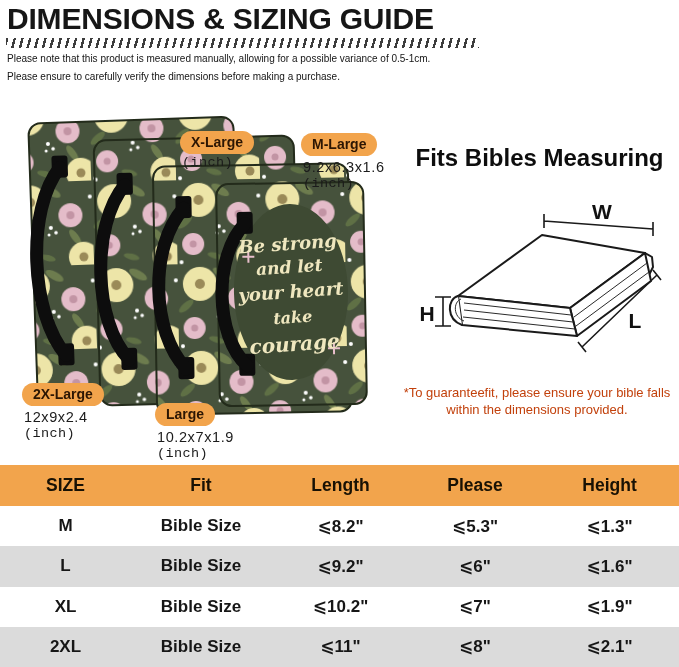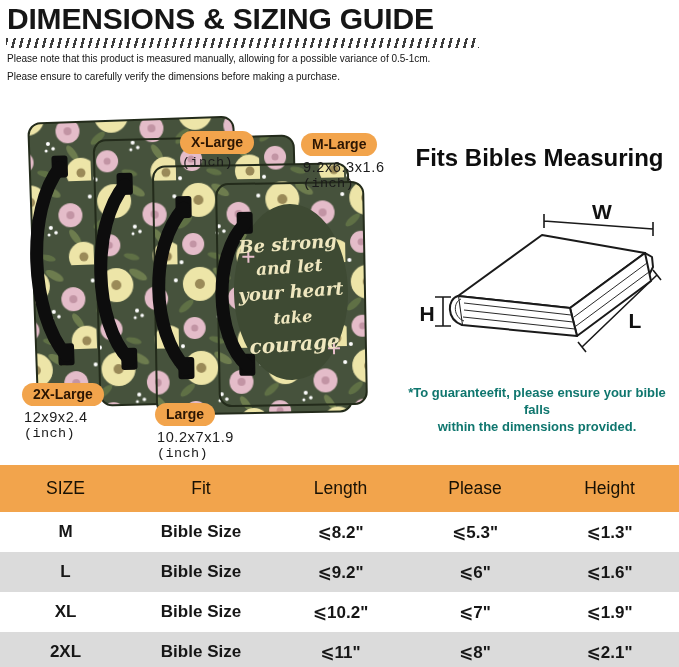--- a/index.html
+++ b/index.html
@@ -51,31 +51,31 @@
     font-size:24px; font-weight:700; color:#0d0d0d; white-space:nowrap;
   }
   .book-svg { position:absolute; left:420px; top:193px; width:259px; height:167px; }
   .book-line { fill:none; stroke:#1a1a1a; stroke-width:2; stroke-linejoin:round; stroke-linecap:round; }
   .book-face { fill:#ffffff; stroke:#1a1a1a; stroke-width:2; stroke-linejoin:round; }
   .page-line { fill:none; stroke:#2a2a2a; stroke-width:1; }
   .dim-line  { fill:none; stroke:#1a1a1a; stroke-width:1.6; }
   .dim-label { font-family:"Liberation Sans","DejaVu Sans",sans-serif; font-weight:700; font-size:21px; fill:#111; }
   .fit-footnote {
     position:absolute; left:395px; top:384px; width:284px; text-align:center;
-    font-size:13px; line-height:17px; color:#0f766e;font-weight:bold;
+    font-size:13px; line-height:17px; color:#c2410c;
   }
 
   
   .size-table {
     position:absolute; left:0; top:465px; width:679px; height:202px;
     border-collapse:collapse; table-layout:fixed; text-align:center;
   }
   .size-table th {
-    background:var(--accent-orange); height:47px; font-size:17.5px;
-    font-weight:400; color:#181104;
+    background:var(--accent-orange); height:41px; font-size:17.5px;
+    font-weight:700; color:#181104;
   }
   .size-table td { height:40px; font-size:17px; font-weight:700; color:#161616; }
   .size-table tbody tr:nth-child(even) td { background:var(--row-gray); }
 </style>
 </head>
 <body>
 
 <div class="canvas">
 
   <h1 class="page-title">DIMENSIONS &amp; SIZING GUIDE</h1>

